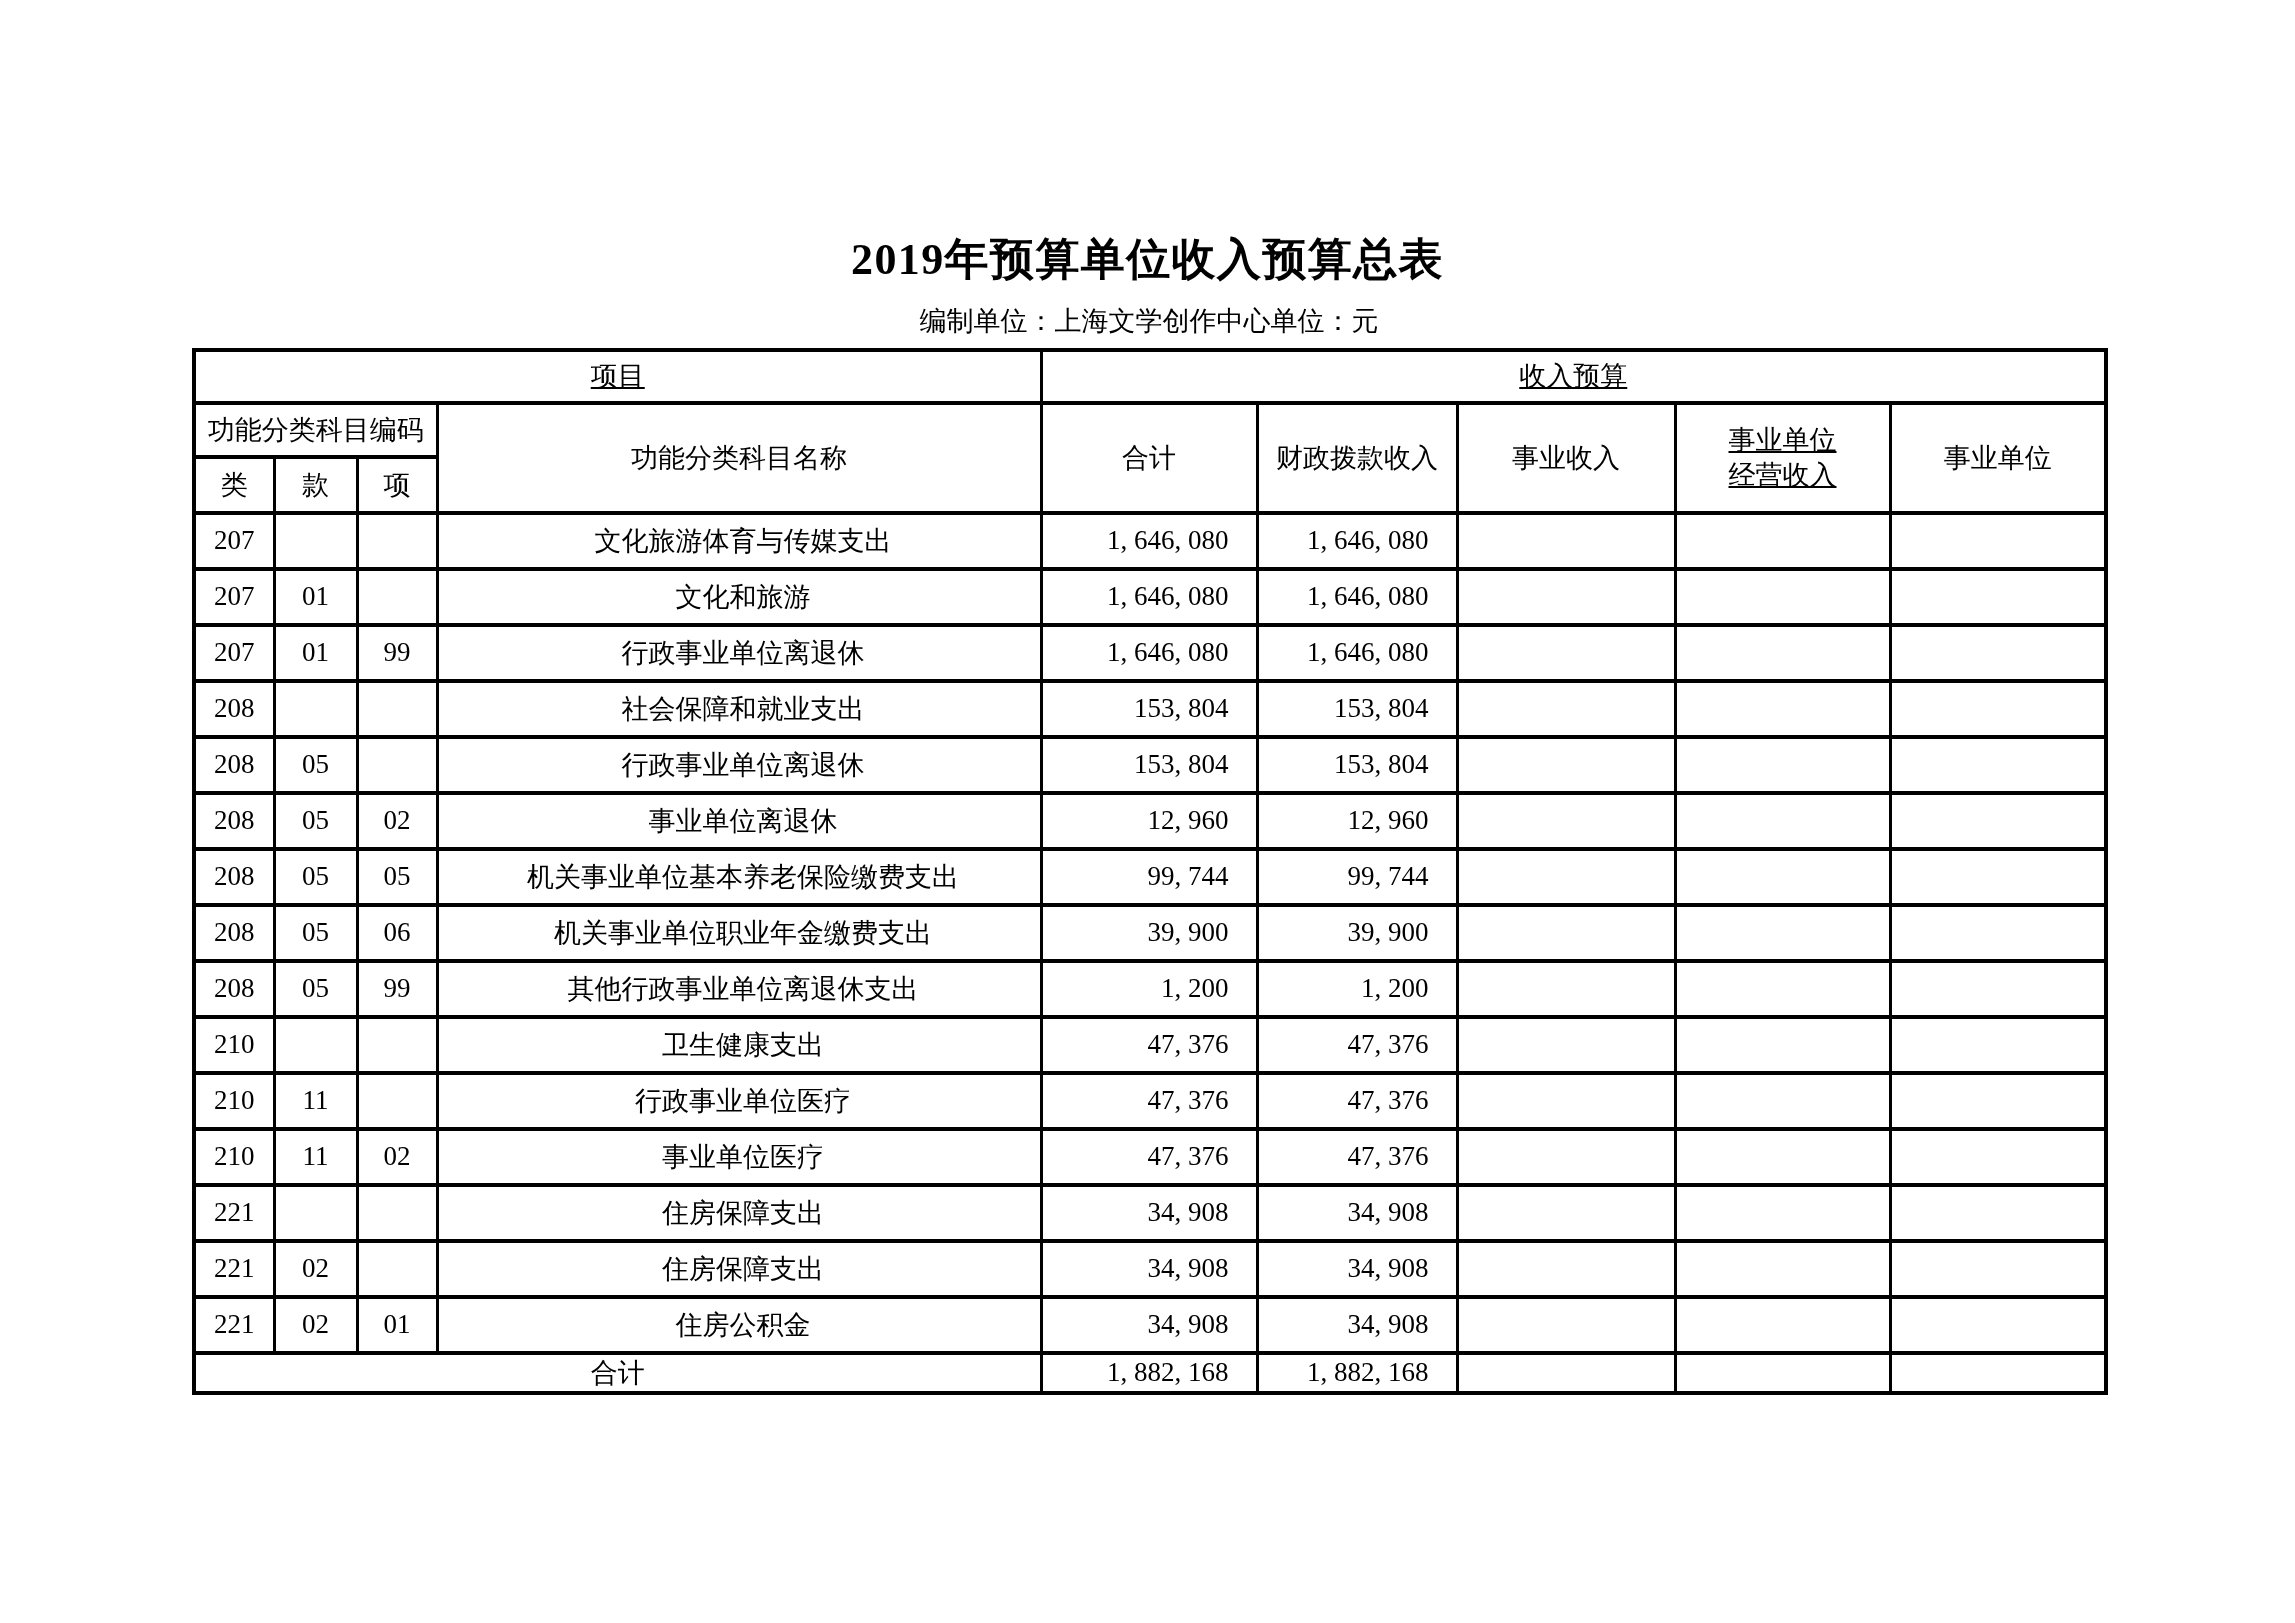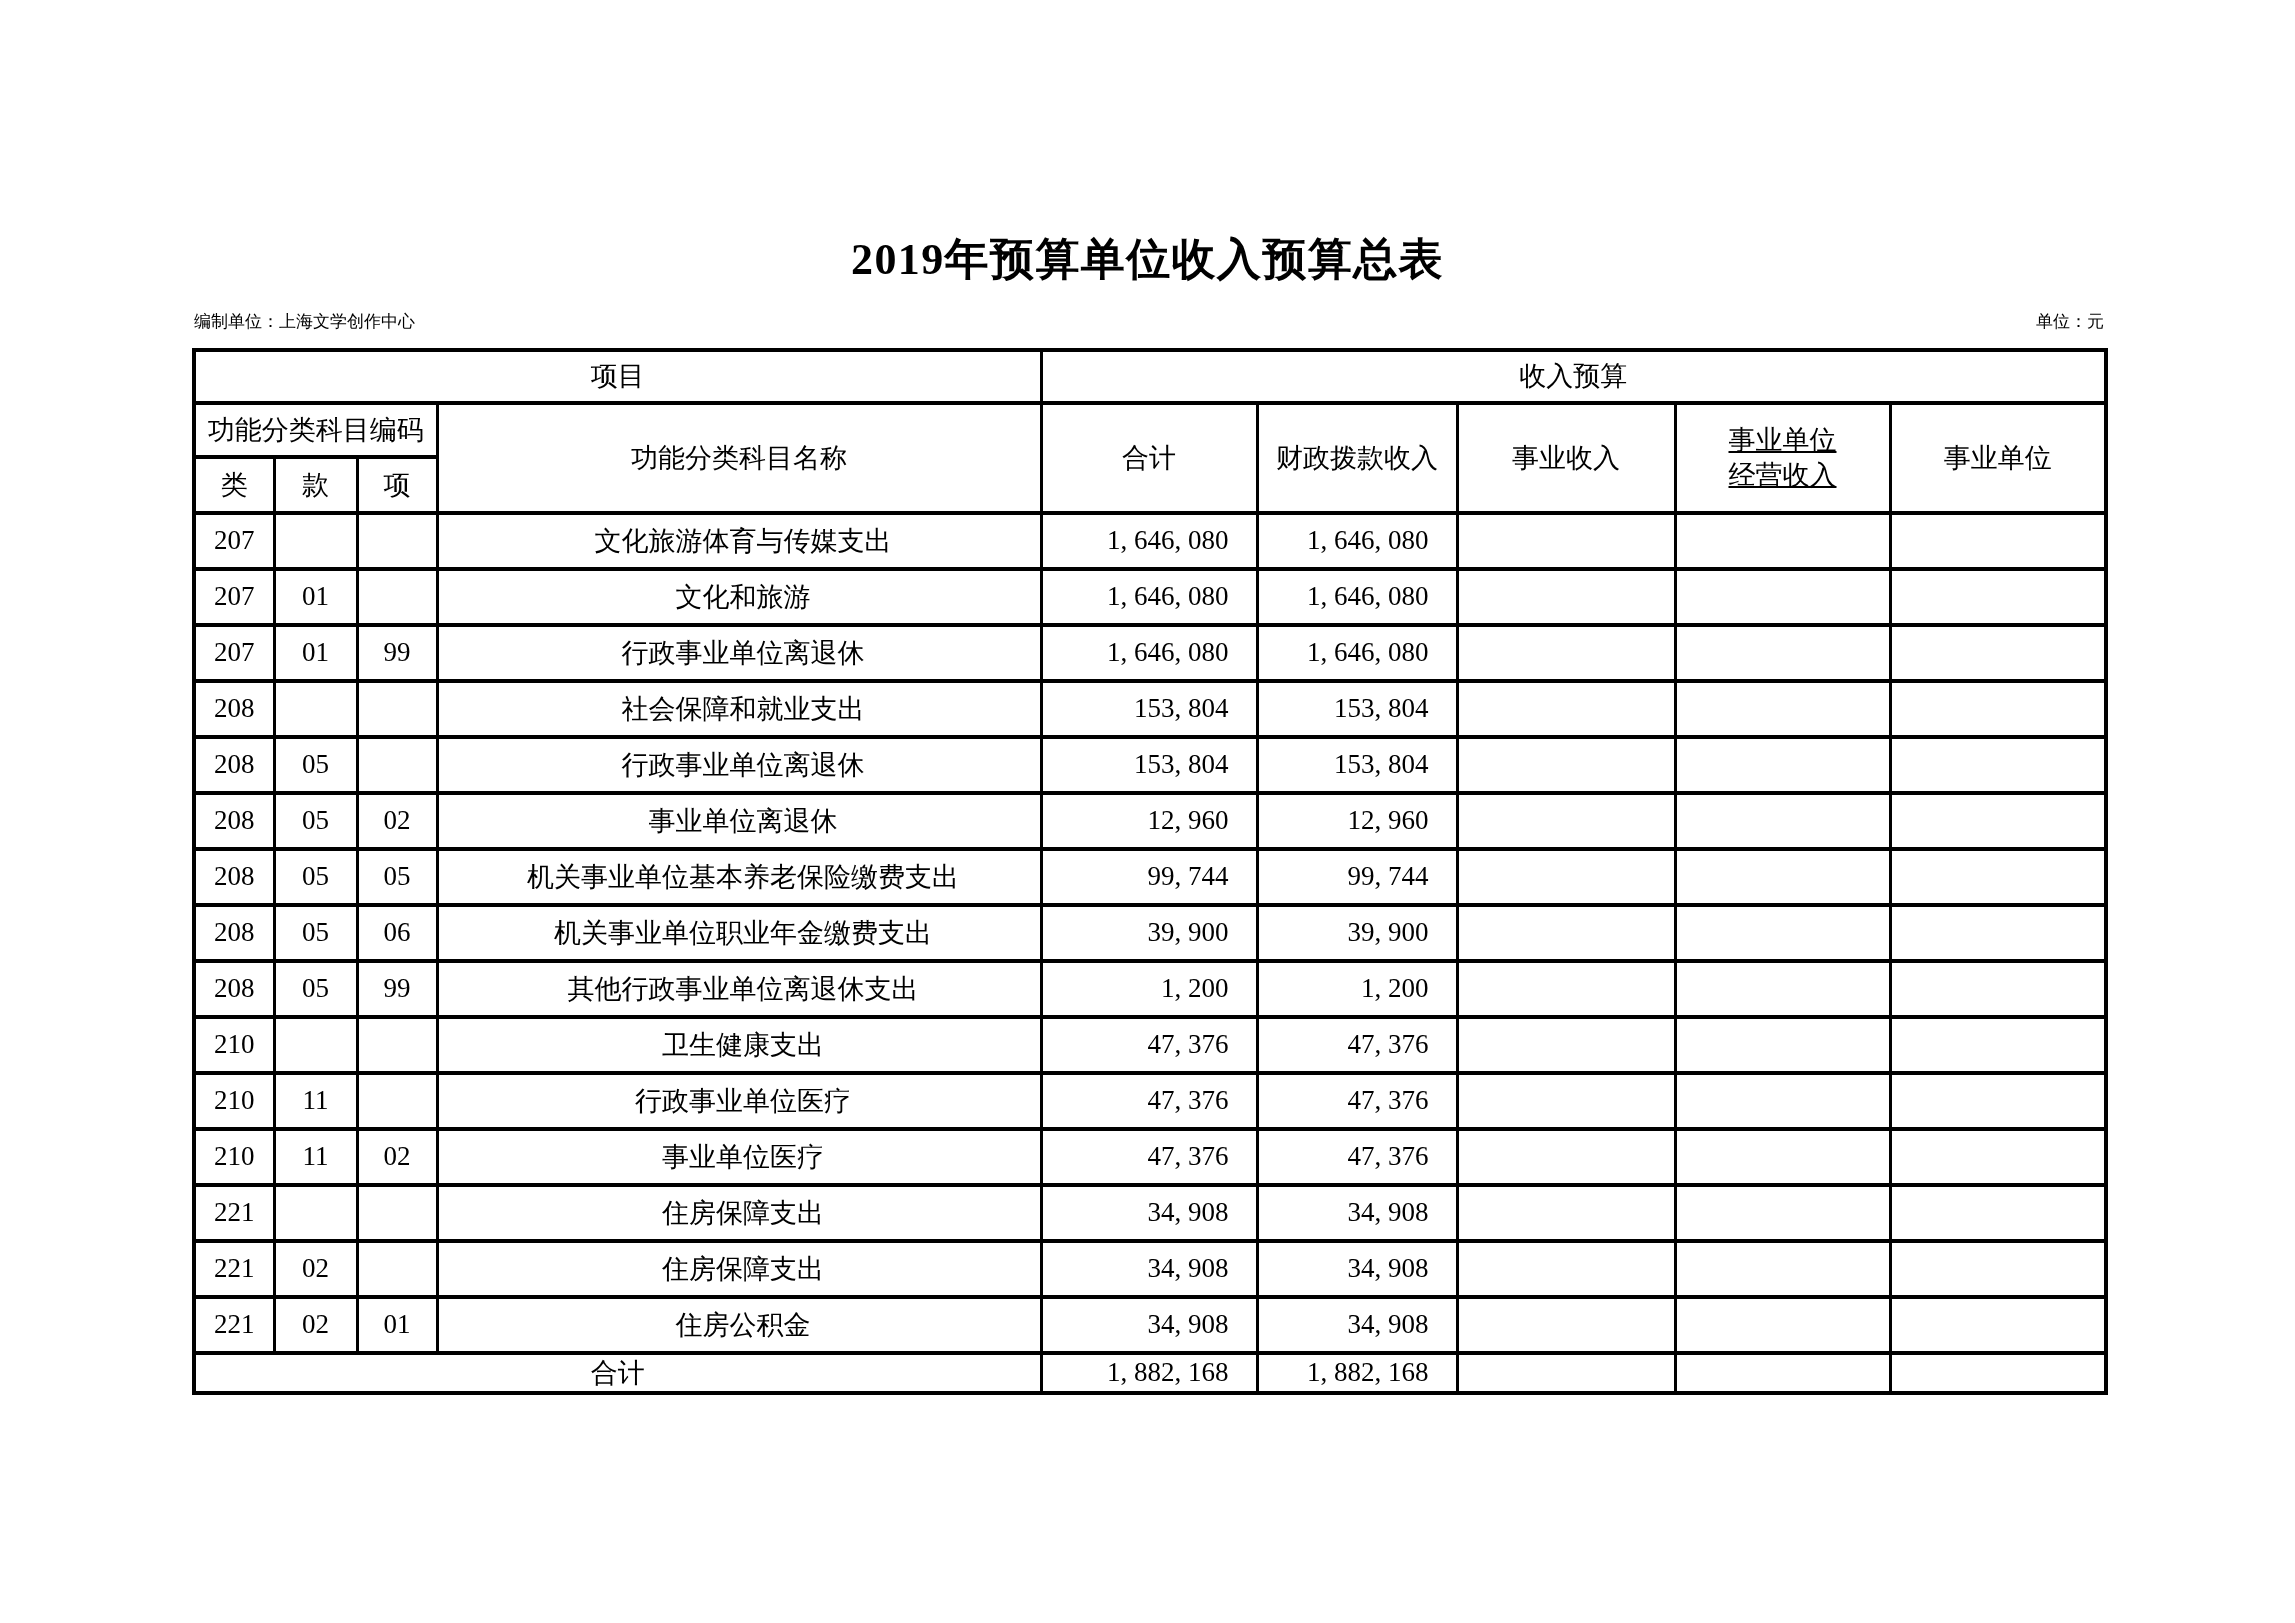--- a/index.html
+++ b/index.html
@@ -18,23 +18,23 @@
     text-align:center;
     font-size:44px;
     line-height:53px;
     font-weight:bold;
     letter-spacing:1.4px;
   }
   .meta{
     width:1910px;
     margin:19px 0 0 194px;
     display:flex;
-    justify-content:space-between;
+    justify-content:center;
     align-items:flex-end;
-    font-size:17px;
+    font-size:27px;
     line-height:33px;
   }
   table.budget-table{
     border-collapse:collapse;
     table-layout:fixed;
     width:1912px;
     margin:9.5px 0 0 192px;
     border:4.8px solid #000;
   }
   .budget-table th,.budget-table td{
@@ -42,21 +42,21 @@
     border-top-width:4.1px;
     border-bottom-width:4.1px;
     font-size:27px;
     font-weight:normal;
     padding:0;
     vertical-align:middle;
     text-align:center;
     overflow:hidden;
     white-space:nowrap;
   }
-  .budget-table thead tr.hr1{height:53px;}
+  .budget-table thead tr.hr1{height:53px;text-decoration:underline;}
   .budget-table thead tr.hr2{height:54px;}
   .budget-table thead tr.hr3{height:56px;}
   .budget-table tbody tr{height:56px;}
   .budget-table td.name{text-align:center;padding-left:8.2px;}
   .budget-table td.num{text-align:right;padding-right:27px;}
   .budget-table td.total-label{text-align:center;}
   .two-line span{display:block;line-height:35px;text-decoration:underline;}
 </style>
 </head>
 <body>

